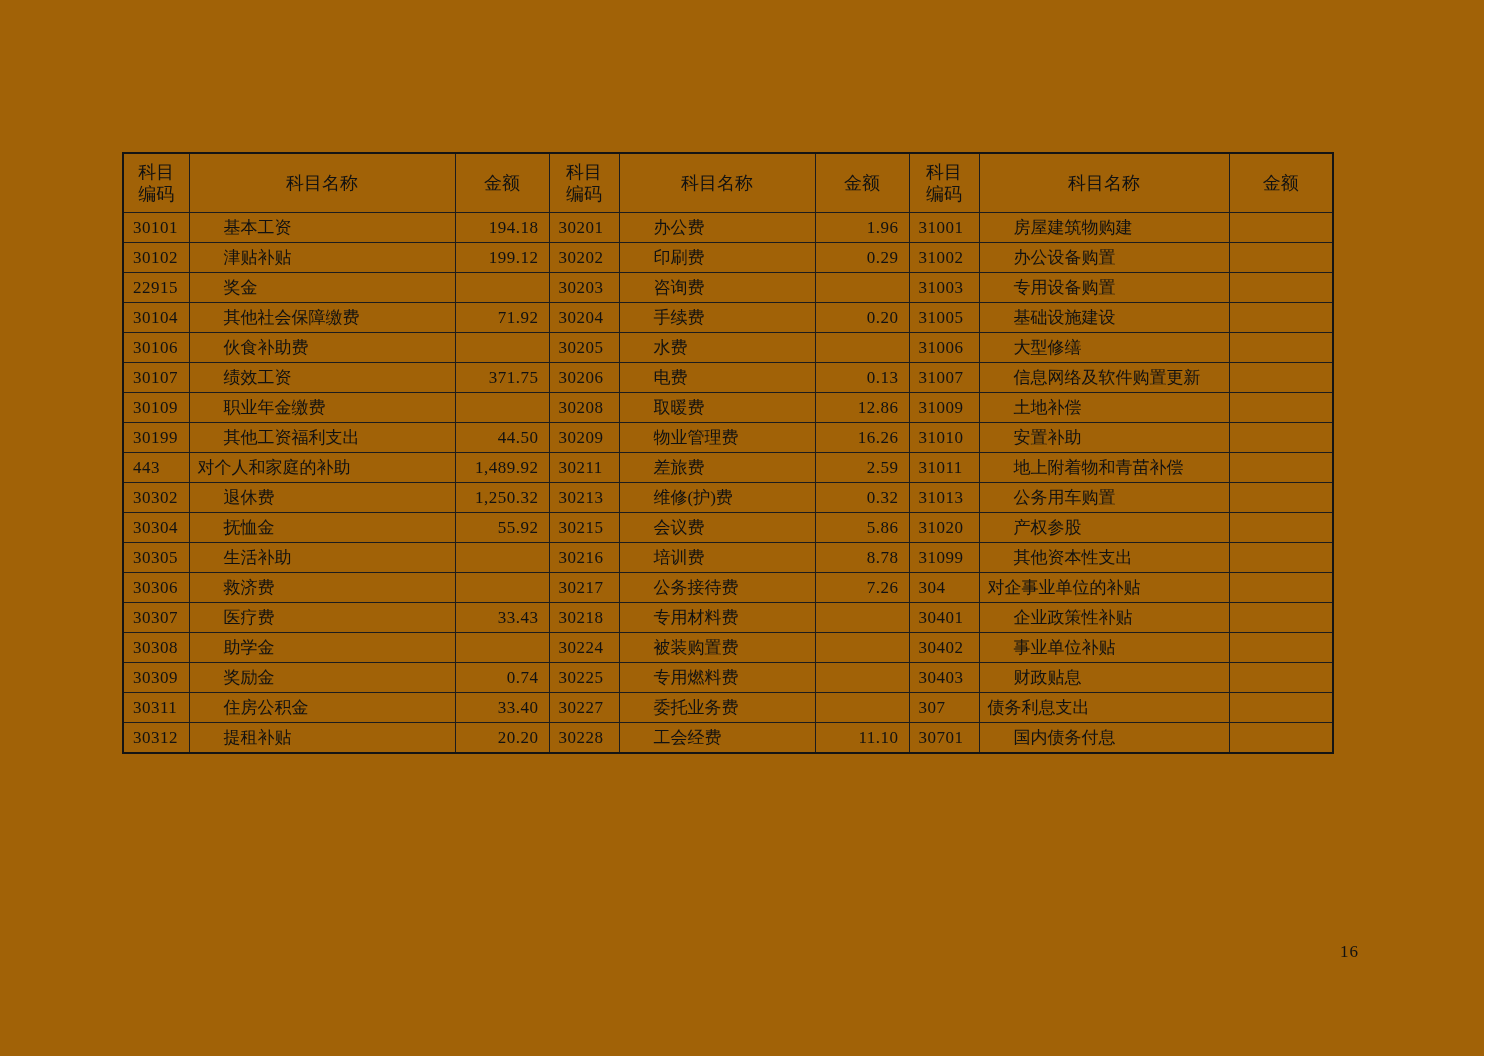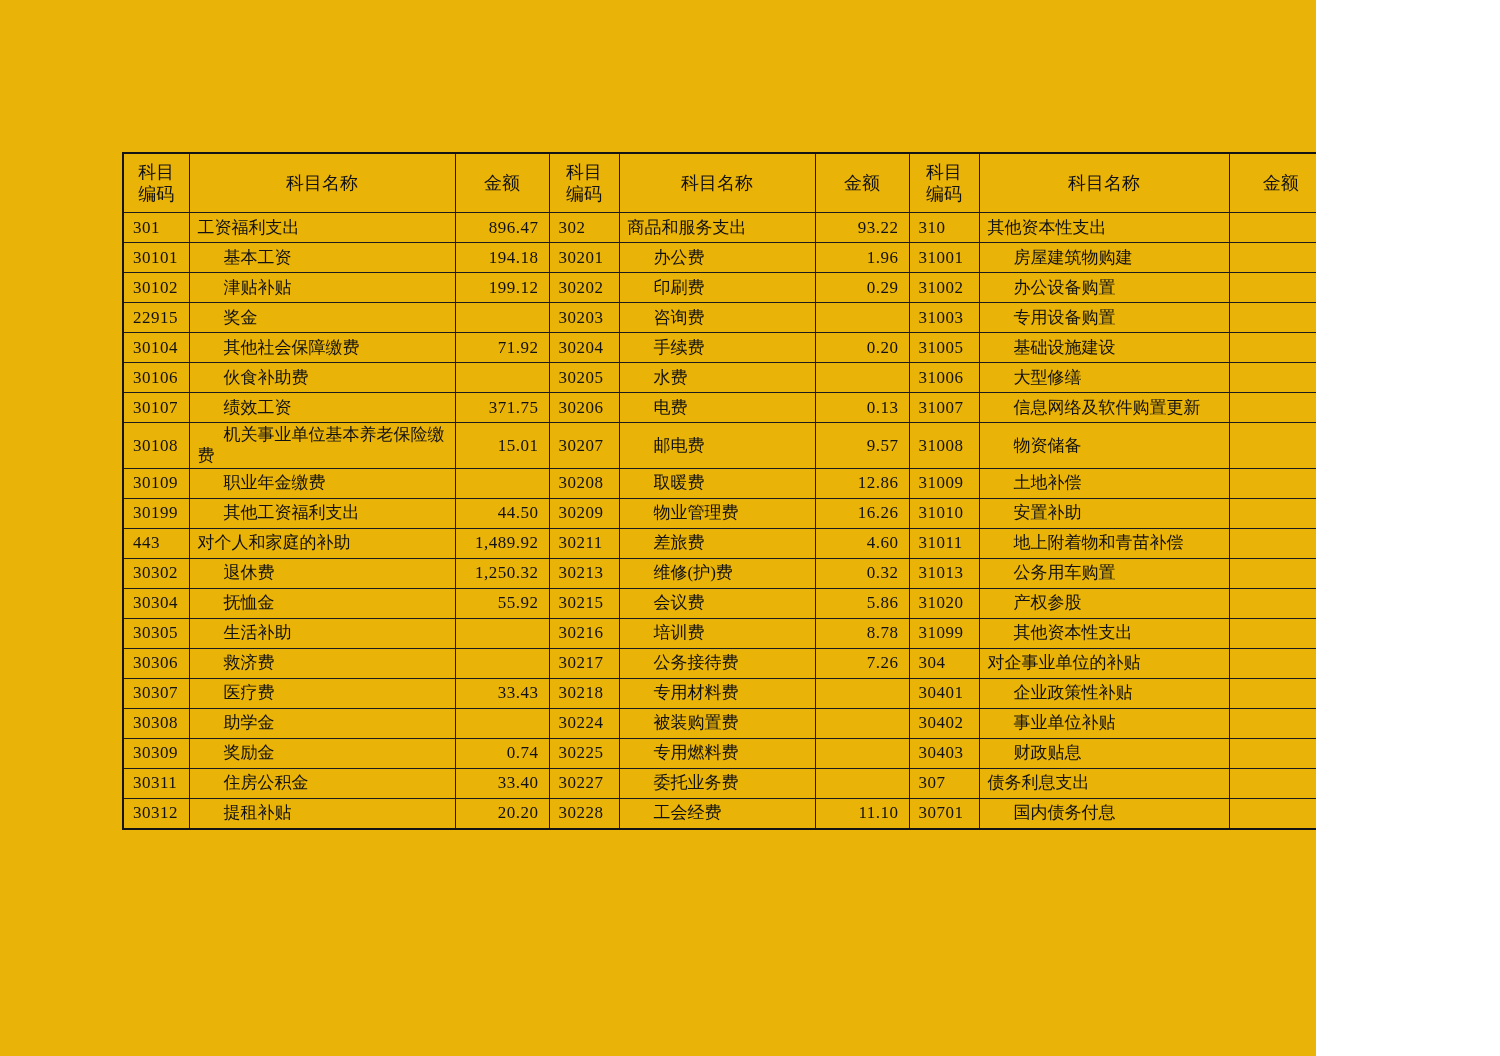--- a/index.html
+++ b/index.html
@@ -8,23 +8,23 @@
   }
   body {
     width: 1500px;
     height: 1056px;
     background: #ffffff;
     font-family: "Liberation Serif", "DejaVu Serif", serif;
     color: #111;
   }
   .page {
     position: relative;
-    width: 1316px;
+    width: 1484px;
     height: 1056px;
-    background: #eab308;
+    background: #a16207;
     overflow: hidden;
   }
   table.budget {
     position: absolute;
     left: 122px;
     top: 152px;
     width: 1210px;
     border-collapse: collapse;
     table-layout: fixed;
     border: 2px solid #141414;
@@ -68,21 +68,20 @@
     text-align: right;
     padding-right: 10px;
     letter-spacing: 0.5px;
   }
   .page-number {
     position: absolute;
     left: 1340px;
     top: 942px;
     font-size: 17px;
     letter-spacing: 1px;
-    font-weight: bold;
   }
 </style>
 </head>
 <body>
 
 <div class="page">
 
   <table class="budget">
     <colgroup>
       <col style="width:66px">
@@ -103,31 +102,20 @@
         <th><span>科目</span><br><span>编码</span></th>
         <th>科目名称</th>
         <th>金额</th>
         <th><span>科目</span><br><span>编码</span></th>
         <th>科目名称</th>
         <th>金额</th>
       </tr>
     </thead>
     <tbody>
         <tr>
-          <td class="c-code">301</td>
-          <td class="c-name">工资福利支出</td>
-          <td class="c-amount">896.47</td>
-          <td class="c-code">302</td>
-          <td class="c-name">商品和服务支出</td>
-          <td class="c-amount">93.22</td>
-          <td class="c-code">310</td>
-          <td class="c-name">其他资本性支出</td>
-          <td class="c-amount"></td>
-        </tr>
-        <tr>
           <td class="c-code">30101</td>
           <td class="c-name indent">基本工资</td>
           <td class="c-amount">194.18</td>
           <td class="c-code">30201</td>
           <td class="c-name indent">办公费</td>
           <td class="c-amount">1.96</td>
           <td class="c-code">31001</td>
           <td class="c-name indent">房屋建筑物购建</td>
           <td class="c-amount"></td>
         </tr>
@@ -180,31 +168,20 @@
           <td class="c-name indent">绩效工资</td>
           <td class="c-amount">371.75</td>
           <td class="c-code">30206</td>
           <td class="c-name indent">电费</td>
           <td class="c-amount">0.13</td>
           <td class="c-code">31007</td>
           <td class="c-name indent">信息网络及软件购置更新</td>
           <td class="c-amount"></td>
         </tr>
         <tr>
-          <td class="c-code">30108</td>
-          <td class="c-name indent">机关事业单位基本养老保险缴费</td>
-          <td class="c-amount">15.01</td>
-          <td class="c-code">30207</td>
-          <td class="c-name indent">邮电费</td>
-          <td class="c-amount">9.57</td>
-          <td class="c-code">31008</td>
-          <td class="c-name indent">物资储备</td>
-          <td class="c-amount"></td>
-        </tr>
-        <tr>
           <td class="c-code">30109</td>
           <td class="c-name indent">职业年金缴费</td>
           <td class="c-amount"></td>
           <td class="c-code">30208</td>
           <td class="c-name indent">取暖费</td>
           <td class="c-amount">12.86</td>
           <td class="c-code">31009</td>
           <td class="c-name indent">土地补偿</td>
           <td class="c-amount"></td>
         </tr>
@@ -218,21 +195,21 @@
           <td class="c-code">31010</td>
           <td class="c-name indent">安置补助</td>
           <td class="c-amount"></td>
         </tr>
         <tr>
           <td class="c-code">443</td>
           <td class="c-name">对个人和家庭的补助</td>
           <td class="c-amount">1,489.92</td>
           <td class="c-code">30211</td>
           <td class="c-name indent">差旅费</td>
-          <td class="c-amount">4.60</td>
+          <td class="c-amount">2.59</td>
           <td class="c-code">31011</td>
           <td class="c-name indent">地上附着物和青苗补偿</td>
           <td class="c-amount"></td>
         </tr>
         <tr>
           <td class="c-code">30302</td>
           <td class="c-name indent">退休费</td>
           <td class="c-amount">1,250.32</td>
           <td class="c-code">30213</td>
           <td class="c-name indent">维修(护)费</td>

